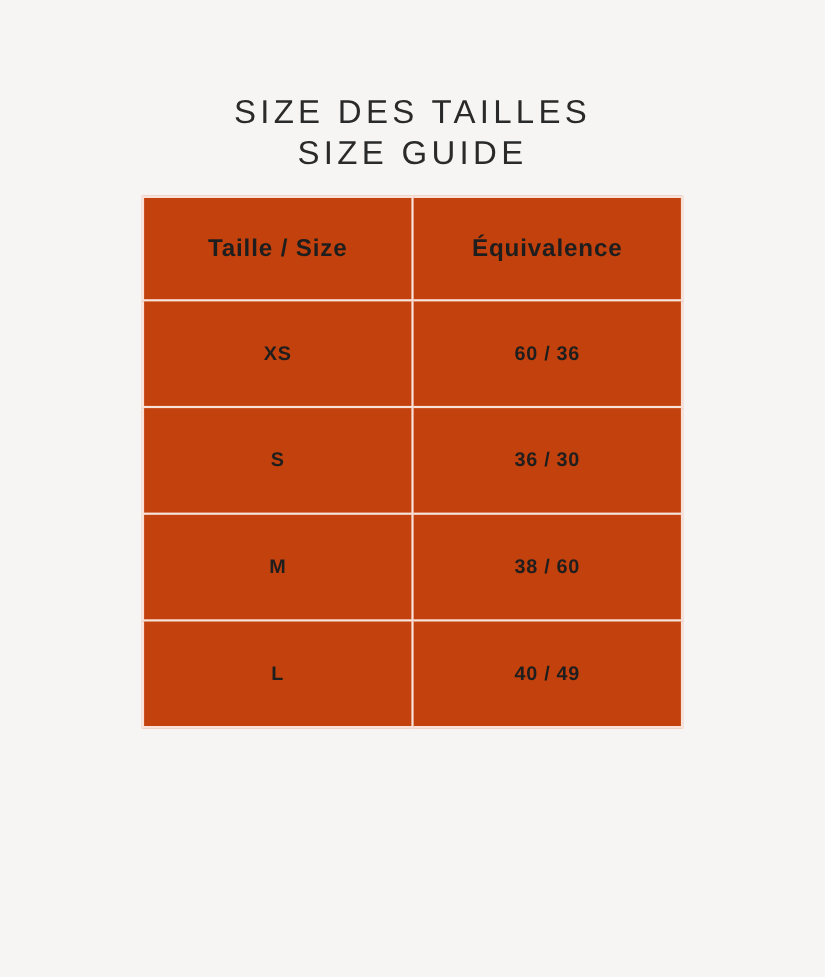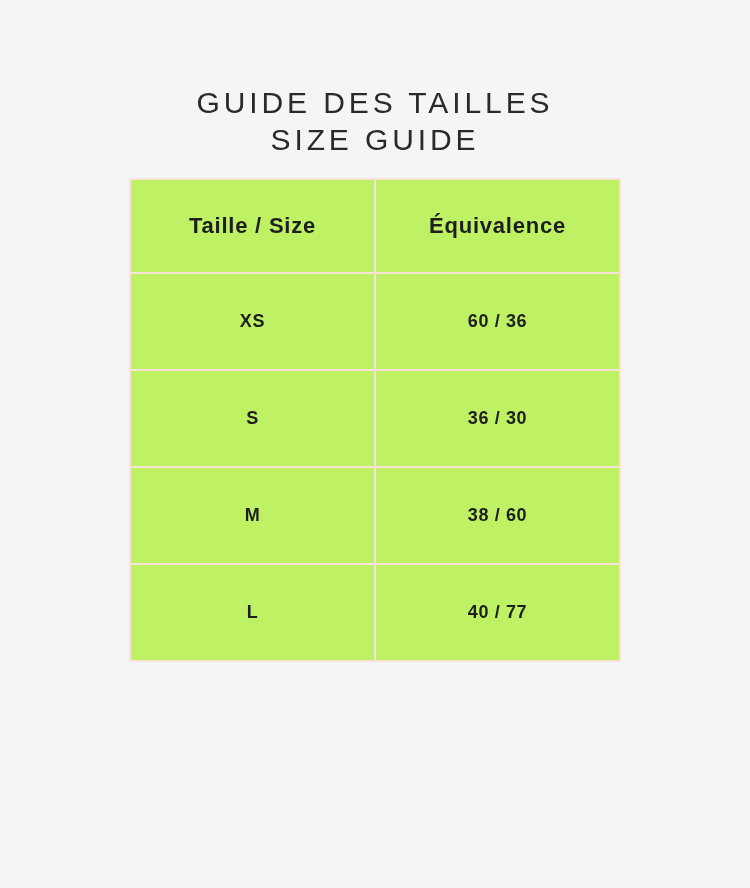--- a/index.html
+++ b/index.html
@@ -25,21 +25,21 @@
     color: #2a2a2a;
   }
   .title .line {
     display: block;
   }
   table.size-table {
     border-collapse: collapse;
     table-layout: fixed;
     width: 492px;
     margin: 20px auto 0 auto;
-    background: #bef264;
+    background: #c2410c;
   }
   .size-table th,
   .size-table td {
     border: 2px solid #f8e2d9;
     text-align: center;
     vertical-align: middle;
     font-weight: 700;
     letter-spacing: 0.035em;
     color: #1e1e1e;
     padding: 0;
@@ -52,21 +52,21 @@
     height: 95px;
     font-size: 18px;
   }
 </style>
 </head>
 <body>
 
 <div class="page">
 
   <h1 class="title">
-    <span class="line">GUIDE DES TAILLES</span>
+    <span class="line">SIZE DES TAILLES</span>
     <span class="line">SIZE GUIDE</span>
   </h1>
 
   <table class="size-table">
     <thead>
       <tr>
         <th>Taille / Size</th>
         <th>Équivalence</th>
       </tr>
     </thead>
@@ -78,18 +78,18 @@
       <tr>
         <td>S</td>
         <td>36 / 30</td>
       </tr>
       <tr>
         <td>M</td>
         <td>38 / 60</td>
       </tr>
       <tr>
         <td>L</td>
-        <td>40 / 77</td>
+        <td>40 / 49</td>
       </tr>
     </tbody>
   </table>
 
 </div>
 
 </body></html>

